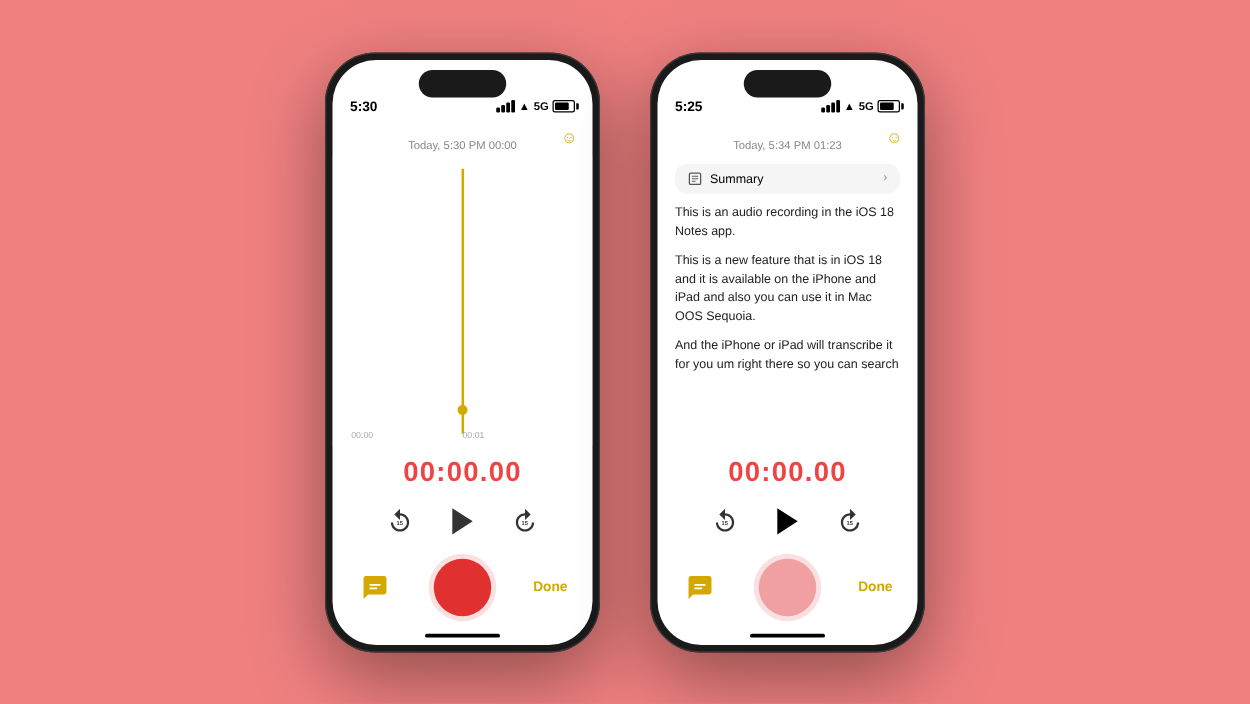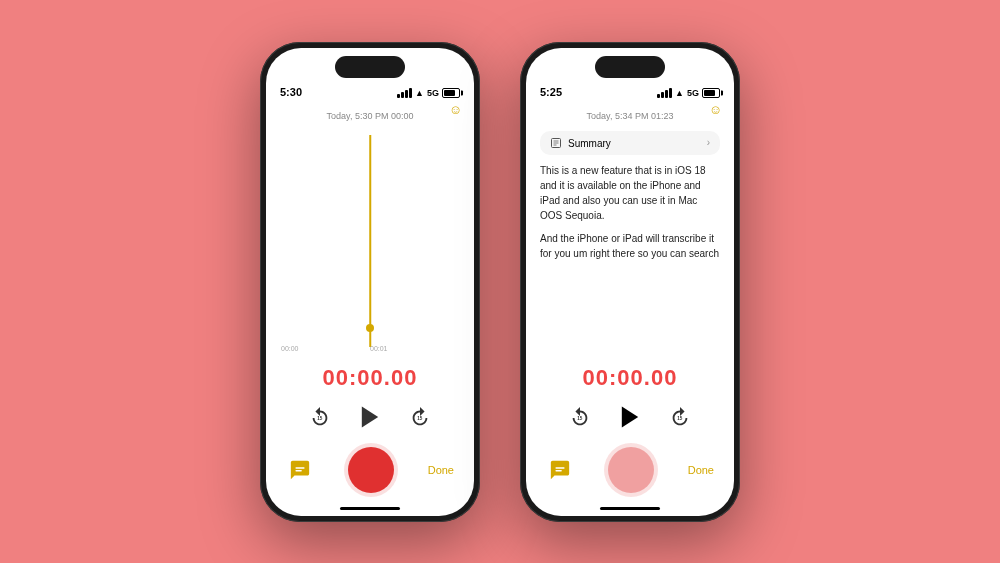--- a/index.html
+++ b/index.html
@@ -74,21 +74,21 @@
       background: #1a1a1a;
       border-radius: 15px;
       margin: 8px auto 0;
       flex-shrink: 0;
     }
 
     
     .status-bar {
       display: flex;
       justify-content: space-between;
-      align-items: flex-end;
+      align-items: flex-start;
       padding: 2px 14px 0;
       flex-shrink: 0;
       height: 20px;
     }
 
     .status-time {
       font-size: 11px;
       font-weight: 600;
       color: #000;
     }
@@ -268,21 +268,21 @@
       border-radius: 50%;
       box-shadow: 0 0 0 4px rgba(224,48,48,0.15);
       cursor: pointer;
     }
     .record-button.active {
       background: #f0a0a0;
     }
     .done-btn {
       font-size: 11px;
       color: #d4a800;
-      font-weight: 400;
+      font-weight: 700;
       cursor: pointer;
     }
 
     
     .home-indicator {
       width: 60px;
       height: 3px;
       background: #000;
       border-radius: 2px;
       margin: 4px auto 6px;
@@ -473,20 +473,21 @@
                 <line x1="7" y1="8" x2="17" y2="8" stroke="#555" stroke-width="1.5"></line>
                 <line x1="7" y1="12" x2="17" y2="12" stroke="#555" stroke-width="1.5"></line>
                 <line x1="7" y1="16" x2="13" y2="16" stroke="#555" stroke-width="1.5"></line>
               </svg>
               <span>Summary</span>
             </div>
             <span class="summary-chevron">›</span>
           </div>
 
           <div class="transcript-text">
+            <p>This is an audio recording in the iOS 18 Notes app.</p>
             <p>This is a new feature that is in iOS 18 and it is available on the iPhone and iPad and also you can use it in Mac OOS Sequoia.</p>
             <p>And the iPhone or iPad will transcribe it for you um right there so you can search</p>
           </div>
         </div>
 
         <div class="timer-display">
           <span class="timer-text">00:00.00</span>
         </div>
 
         <div class="playback-controls">

